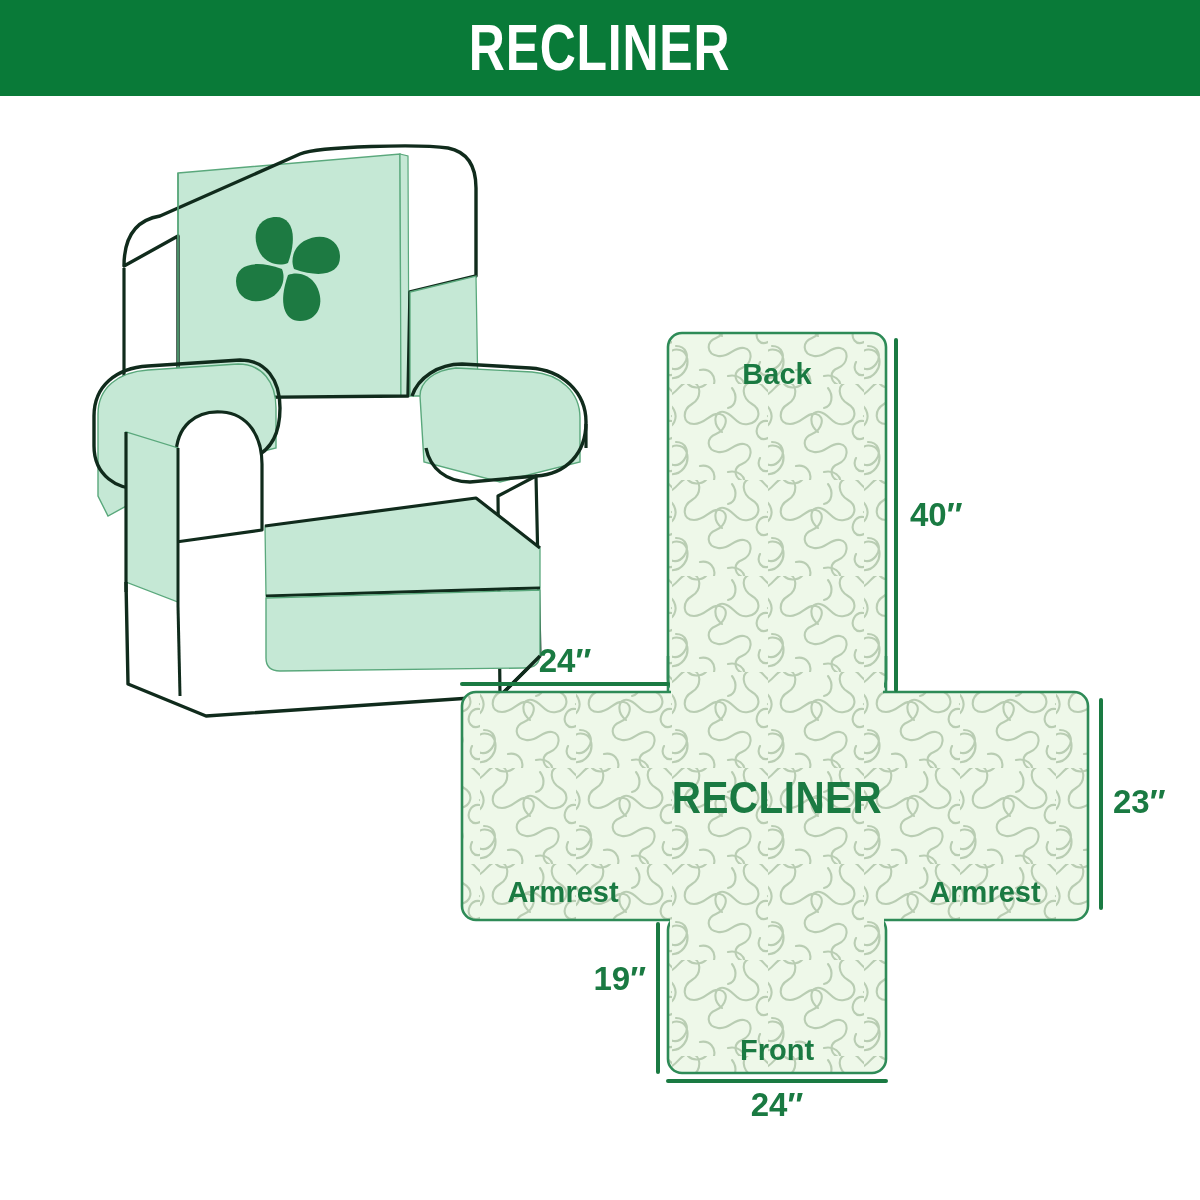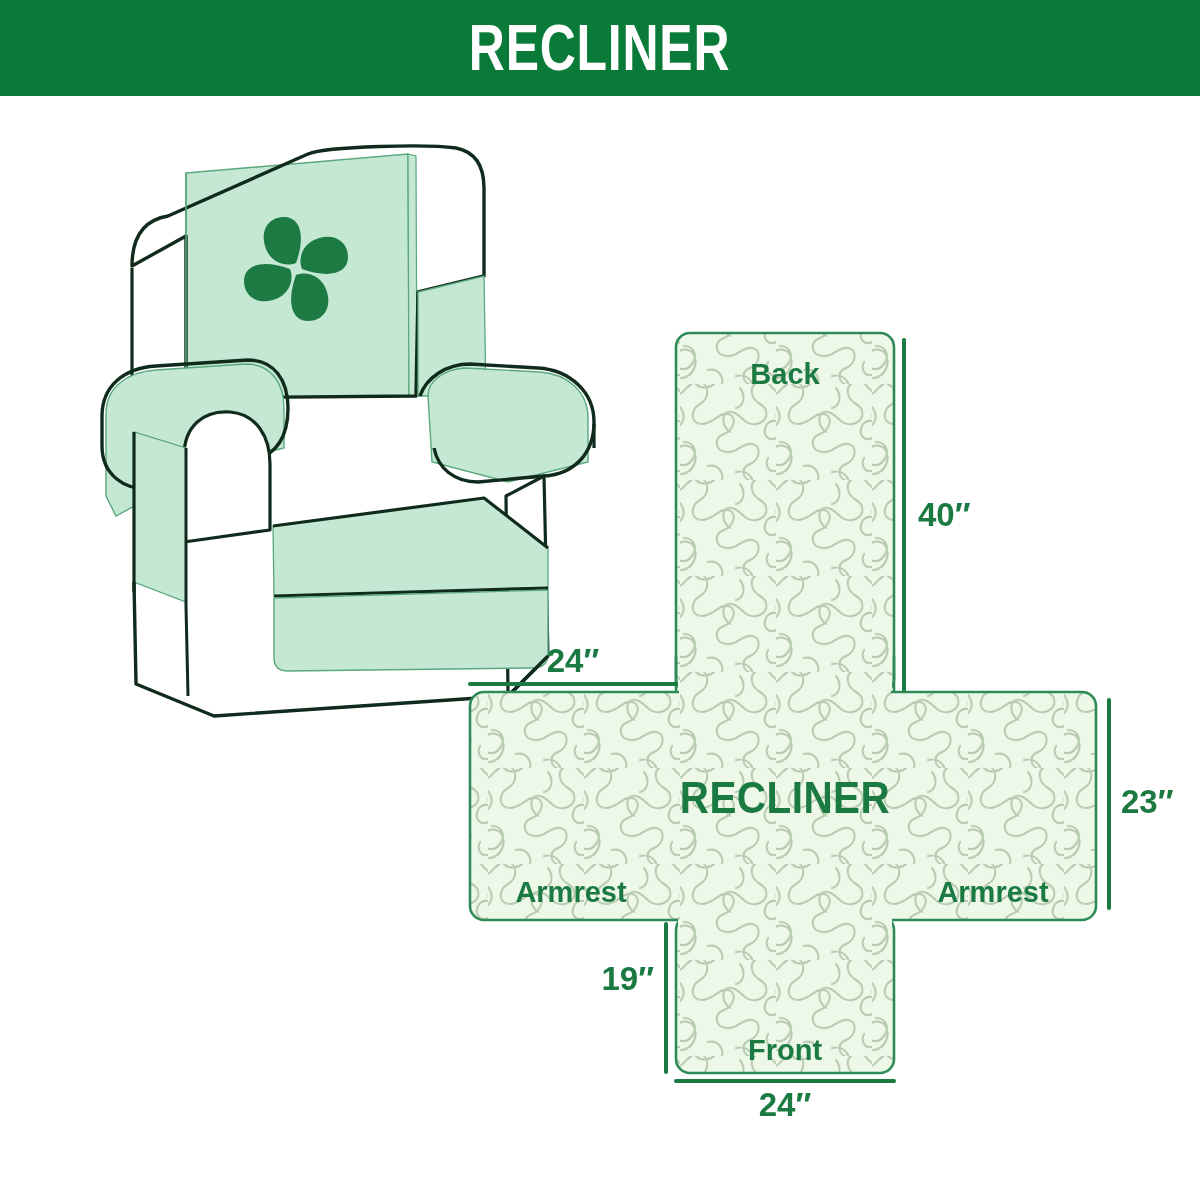--- a/index.html
+++ b/index.html
@@ -36,21 +36,21 @@
     line-height: 1;
     transform: scaleX(0.78);
     transform-origin: center center;
     white-space: nowrap;
     font-family: "Liberation Sans Narrow", "Liberation Sans", sans-serif;
   }
 
   
   #stage {
     position: absolute;
-    left: 8px; top: 96px;
+    left: 0; top: 96px;
     width: 1192px;
     height: 1104px;
   }
   #stage-svg { display: block; }
 
   
   .lbl {
     fill: #1a7a42;
     font-family: "Liberation Sans", "DejaVu Sans", sans-serif;
     font-weight: 700;

